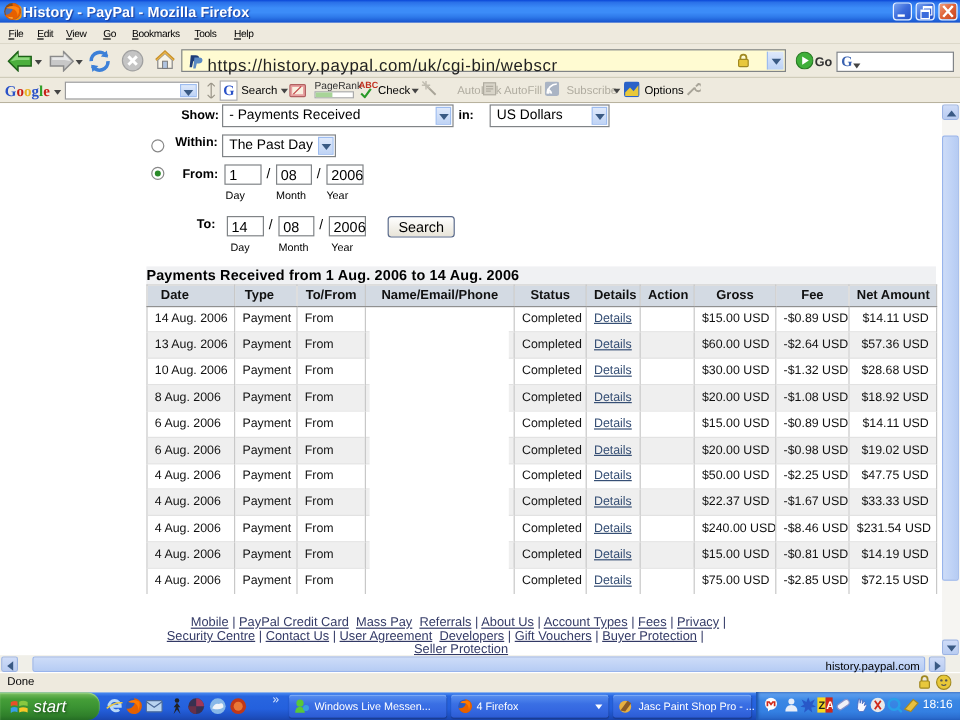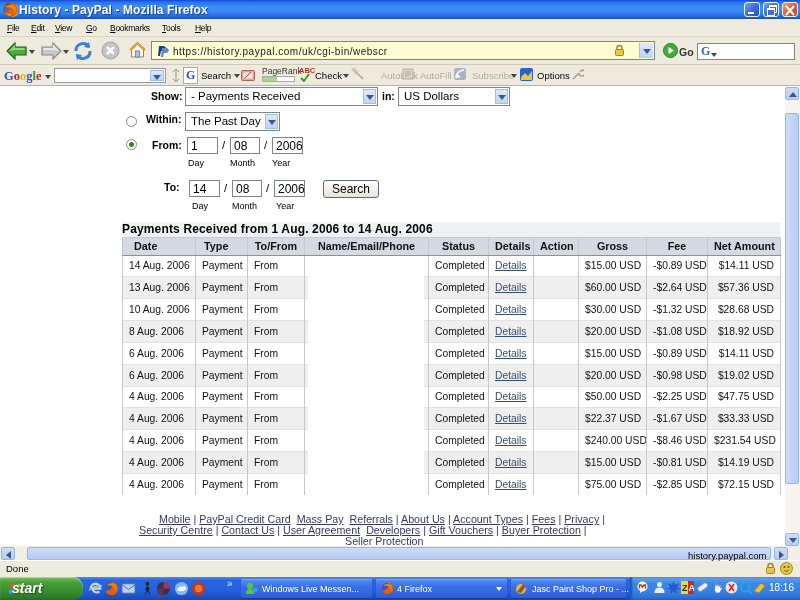--- a/index.html
+++ b/index.html
@@ -47,21 +47,21 @@
 
 #vscroll{position:absolute;left:785px;top:87px;width:15px;height:459px;background:#f6f5f2;}
 #hscroll{left:0;top:546px;width:800px;height:14px;background:#f0efe8;}
 .sbtn{position:absolute;background:linear-gradient(180deg,#cfdcf8,#b8ccf2);border:1px solid #9cb4e4;border-radius:2px;box-sizing:border-box;color:#3a5aa0;}
 .thumb{background:linear-gradient(90deg,#cddcf8,#b6ccf4);border:1px solid #98b4ec;border-radius:2px;box-sizing:border-box;}
 
 #statusbar{left:0;top:560px;width:800px;height:17px;background:#eeeade;border-top:1px solid #fff;font-size:11px;color:#000;}
 
 #taskbar{left:0;top:577px;width:800px;height:23px;background:linear-gradient(180deg,#4c8df2 0%,#2866e0 14%,#2460dd 60%,#1d4fc0 88%,#1a46ae 100%);}
 #startbtn{position:absolute;left:0;top:0;width:83px;height:23px;border-radius:0 10px 10px 0;background:linear-gradient(180deg,#7cbf62 0%,#459e38 25%,#3a9232 55%,#2f7f2a 85%,#256d24 100%);box-shadow:inset 0 1px 1px #a8dc94;}
-#starttxt{position:absolute;left:12px;top:3px;color:#fff;font-weight:bold;font-style:italic;font-size:14px;text-shadow:1px 1px 2px #1c4c18;}
+#starttxt{position:absolute;left:28px;top:3px;color:#fff;font-weight:normal;font-style:italic;font-size:14px;text-shadow:1px 1px 2px #1c4c18;}
 .taskbtn{position:absolute;top:2px;height:19px;background:linear-gradient(180deg,#5890f0 0%,#3a6fe4 40%,#3467e0 70%,#2c5cd4 100%);border-radius:2px;box-shadow:inset 0 1px 0 #7aa8f4, 0 1px 1px #1a3c90;color:#fff;font-size:11px;}
 .taskbtn .t{position:absolute;left:21px;top:4.5px;white-space:nowrap;overflow:hidden;font-size:9px;}
 #tray{position:absolute;left:630px;top:0;width:170px;height:23px;background:linear-gradient(180deg,#66a5f0 0%,#3a87e4 30%,#3480e2 70%,#2866c8 100%);box-shadow:inset 2px 0 2px #1d55b0;}
 #clock{position:absolute;right:6px;top:5px;color:#fff;font-size:10px;}
 .qicon{position:absolute;top:4px;width:15px;height:15px;}
 .ticon{position:absolute;top:4px;width:13px;height:13px;}
 </style></head>
 <body>
 <div id="screen">
 
@@ -130,21 +130,21 @@
     <path d="M3.5 9 L9.5 3.5 L15.5 9 L15.5 16 L3.5 16z" fill="#f8f4e8" stroke="#888" stroke-width="1"></path>
     <path d="M2 9 L9.5 2 L17 9 L15.5 9 L9.5 3.5 L3.5 9z" fill="#e8b44c"></path>
     <rect x="7.5" y="10" width="4" height="6" fill="#b0c4e0" stroke="#777" stroke-width="0.8"></rect>
   </svg>
 
   <div class="abs" style="left:151px;top:41px;width:504px;height:19px;background:#fffbd2;border:1px solid #808487;box-sizing:border-box;">
     <svg style="position:absolute;left:4px;top:2px" width="14" height="14" viewBox="0 0 14 14">
           <path d="M3 2 L7 2 Q10 2 10 4.5 Q10 7 7 7 L5 7 L4 12 L2 12z" fill="#1e3c78"></path>
           <path d="M6 4 L10 4 Q13 4 12.7 6.5 Q12.4 9 9.5 9 L8 9 L7 13 L5 13z" fill="#5b8ac4"></path>
         </svg>
-    <span style="position:absolute;left:21px;top:3.5px;font-size:10px;letter-spacing:0.5px;color:#222;">https://history.paypal.com/uk/cgi-bin/webscr</span>
+    <span style="position:absolute;left:21px;top:3.5px;font-size:14px;letter-spacing:0.5px;color:#222;">https://history.paypal.com/uk/cgi-bin/webscr</span>
 
     <svg style="position:absolute;right:28px;top:2px" width="13" height="13" viewBox="0 0 13 13">
       <path d="M4 6 V4 A2.5 2.5 0 0 1 9 4 V6" fill="none" stroke="#a08820" stroke-width="1.5"></path>
       <rect x="2.5" y="5.5" width="8" height="6" rx="1" fill="#e8c83c" stroke="#a08820"></rect>
     </svg>
     <div style="position:absolute;right:1px;top:1px;bottom:1px;width:13px;background:linear-gradient(180deg,#dfe9fb,#bcd2f5);border-left:1px solid #9dbcf0;">
       <div style="position:absolute;left:3px;top:6px;border-left:4px solid transparent;border-right:4px solid transparent;border-top:5px solid #3a5a84"></div>
     </div>
   </div>
 
@@ -218,21 +218,21 @@
       </svg>
 
   <div id="content" class="abs"></div>
 
   <span class="abs lbl" style="left:151px;top:90px;">Show:</span>
   <div class="sel" style="left:185px;top:87px;width:193px;height:19px;">
         <span class="st">- Payments Received</span>
         <div class="selbtn"></div>
       </div>
   <span class="abs lbl" style="left:382px;top:90px;">in:</span>
-  <div class="sel" style="left:398px;top:87px;width:112px;height:19px;">
+  <div class="sel" style="left:408px;top:87px;width:100px;height:19px;">
         <span class="st">US Dollars</span>
         <div class="selbtn"></div>
       </div>
 
   <div class="radio" style="left:126px;top:116px;"></div>
   <span class="abs lbl" style="left:146px;top:113px;">Within:</span>
   <div class="sel" style="left:185px;top:112px;width:95px;height:19px;">
         <span class="st">The Past Day</span>
         <div class="selbtn"></div>
       </div>

